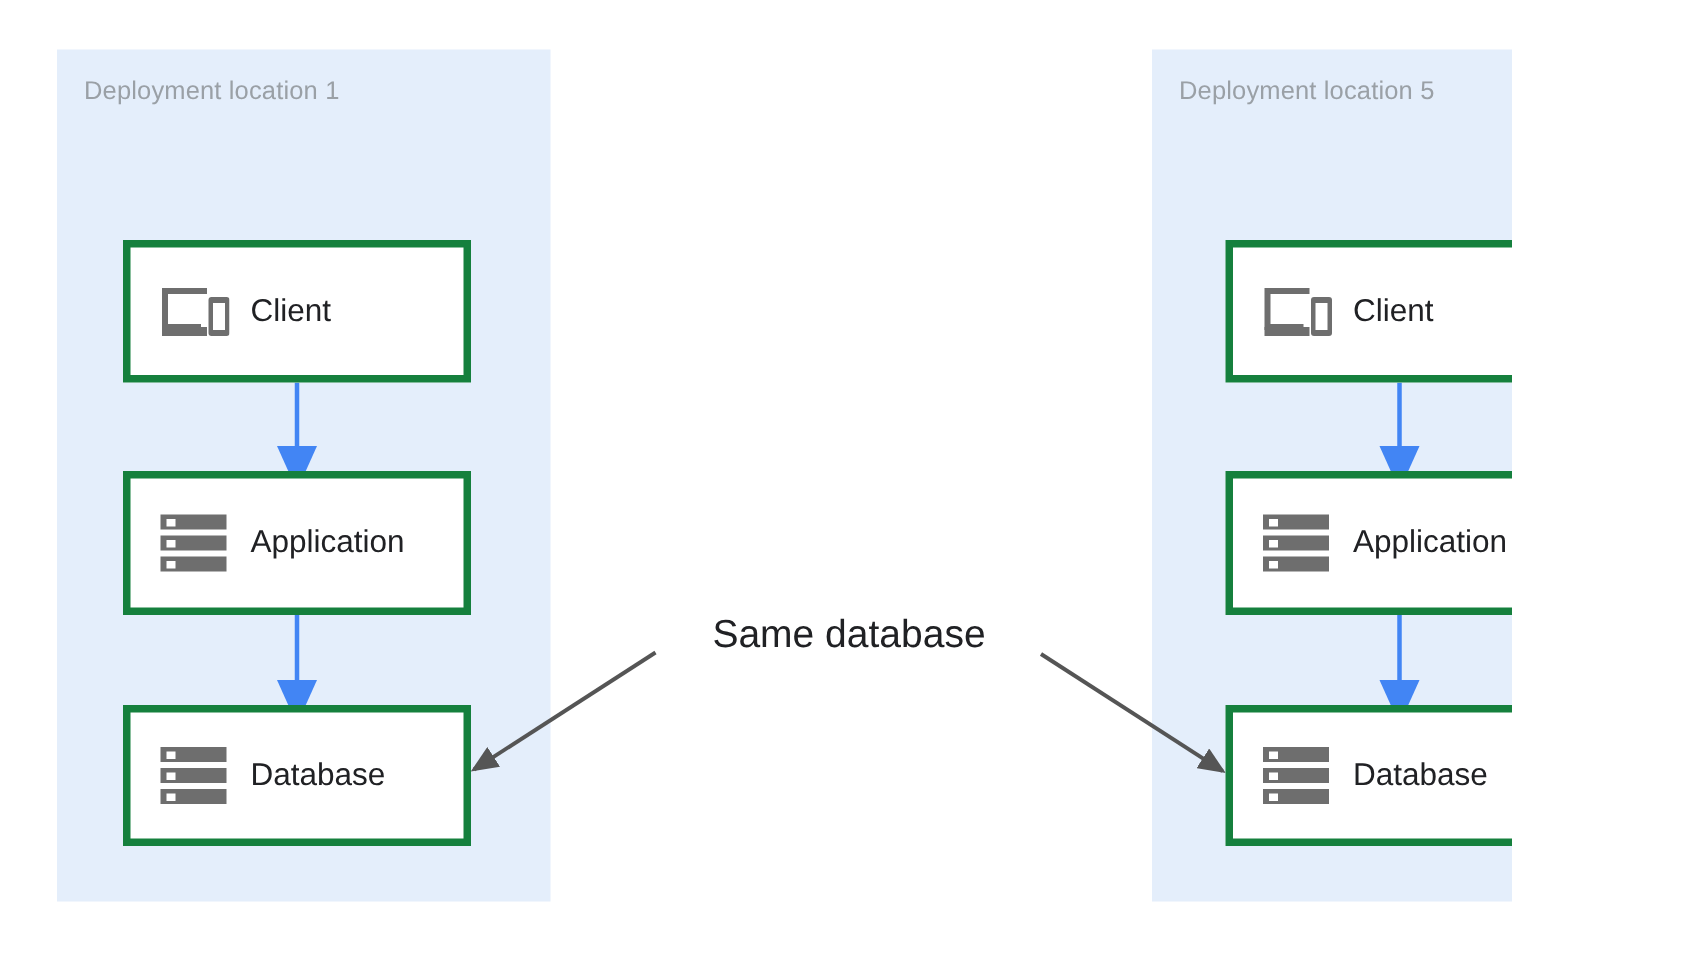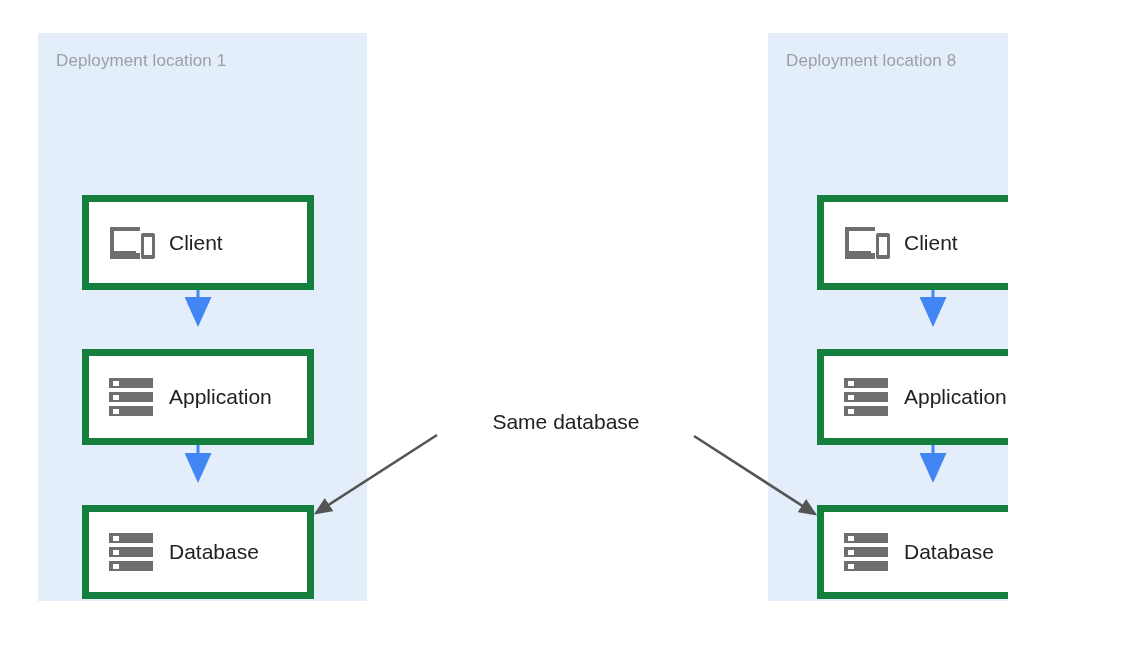--- a/index.html
+++ b/index.html
@@ -26,25 +26,24 @@
     left: 18px;
     top: 18px;
     font-size: 17px;
     color: #9aa0a6;
     letter-spacing: 0.1px;
     white-space: nowrap;
   }
   .node {
     position: absolute;
     background: #ffffff;
-    border: 7px solid #15803d;
+    border: 5px solid #15803d;
     box-sizing: border-box;
     display: flex;
     align-items: center;
-    margin-top: 35px;
   }
   .node .icon {
     flex: 0 0 auto;
     margin-left: 16px;
     width: 52px;
     height: 46px;
     display: flex;
     align-items: center;
     justify-content: center;
   }
@@ -58,37 +57,37 @@
     position: absolute;
     left: 0;
     top: 0;
     width: 1132px;
     height: 648px;
     pointer-events: none;
   }
   .annotation {
     position: absolute;
     text-align: center;
-    font-size: 21px;
+    font-size: 26px;
     color: #202124;
     line-height: 28px;
     white-space: nowrap;
   }
 </style>
 </head>
 <body>
 
 <div id="canvas">
 
   <div class="panel" style="left:38px; top:33px; width:329px; height:568px;">
     <div class="panel-label">Deployment location 1</div>
   </div>
 
   <div class="panel" style="left:768px; top:33px; width:330px; height:568px;">
-    <div class="panel-label">Deployment location 8</div>
+    <div class="panel-label">Deployment location 5</div>
   </div>
 
   <svg class="svg-layer" viewBox="0 0 1132 648">
     <defs>
       <marker id="blue-head" markerWidth="10" markerHeight="9" refX="1" refY="4.5" orient="auto" markerUnits="strokeWidth">
         <path d="M0,0 L10,4.5 L0,9 z" fill="#4285f4"></path>
       </marker>
       <marker id="gray-head" markerWidth="7" markerHeight="6" refX="6" refY="3" orient="auto" markerUnits="strokeWidth">
         <path d="M0,0 L7,3 L0,6 z" fill="#555555"></path>
       </marker>

